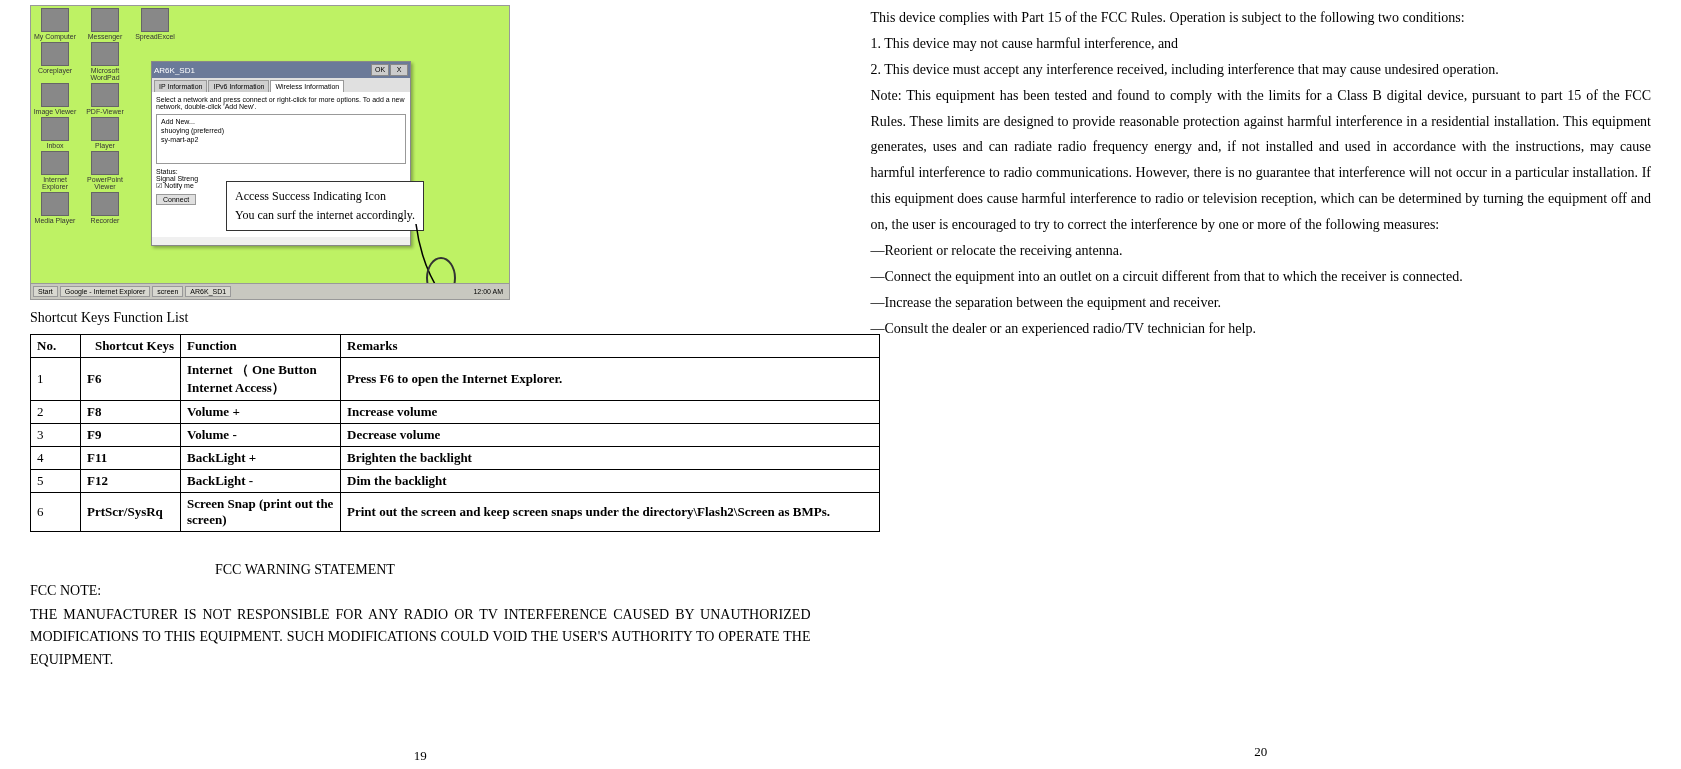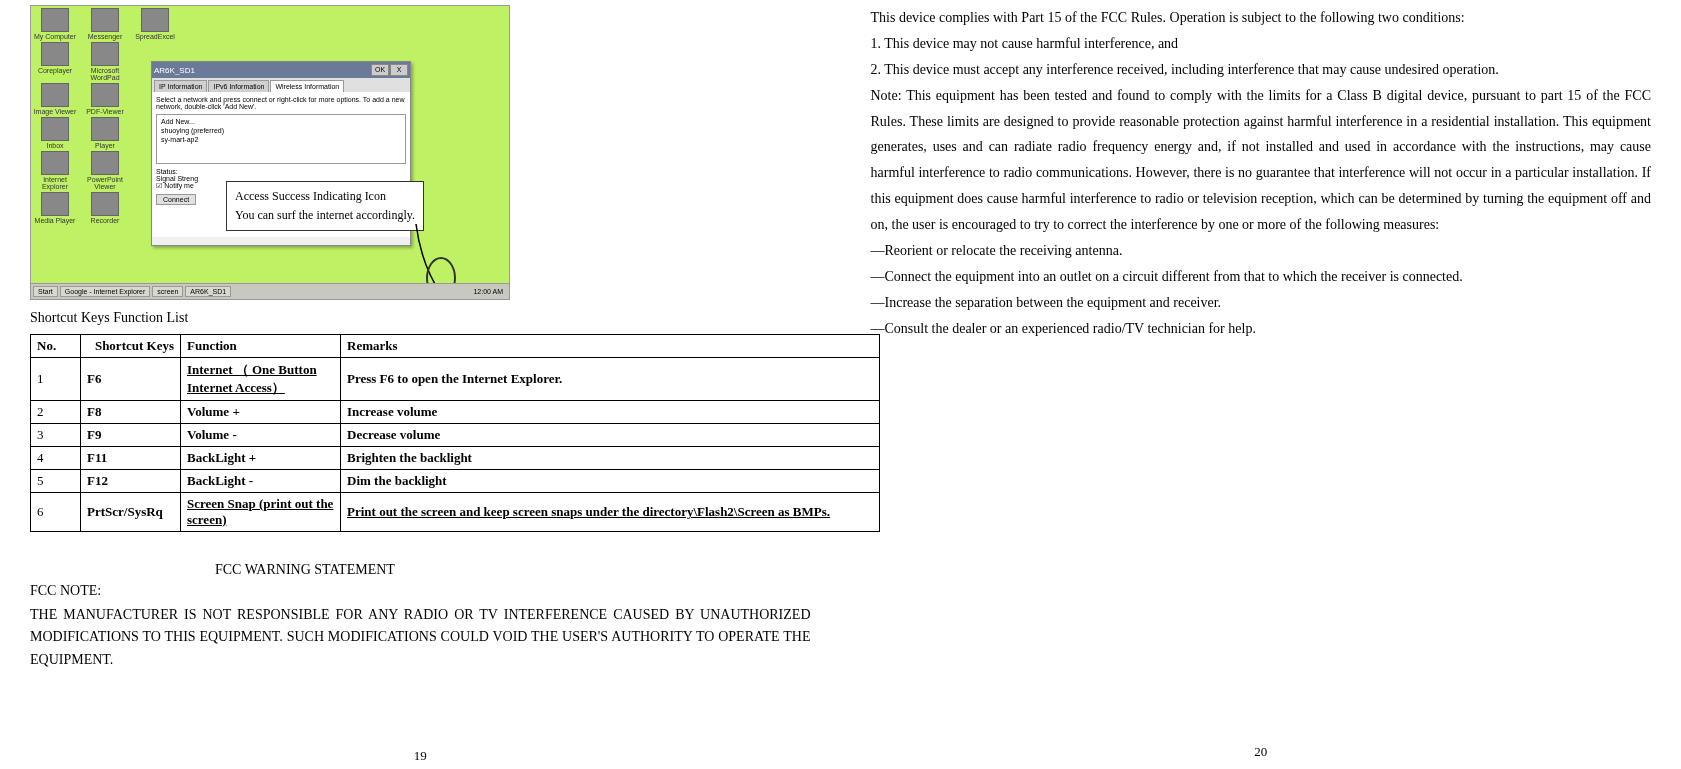--- a/index.html
+++ b/index.html
@@ -225,21 +225,21 @@
       vertical-align: middle;
       font-size: 13px;
     }
     table.shortcut-table th {
       font-weight: bold;
     }
     .col-no { width: 50px; text-align: center; }
     .col-keys { width: 100px; text-align: center; font-weight: bold; }
     .col-func { width: 160px; font-weight: bold; }
     .col-remarks { font-weight: bold; }
-    .func-justify { text-align: justify; text-justify: inter-word; text-decoration: underline; }
+    .func-justify { text-align: justify; text-justify: inter-word; }
     .fcc-title {
       text-align: left;
       margin: 30px 0 5px 185px;
       font-size: 14px;
     }
     .fcc-note {
       font-size: 14px;
       margin-bottom: 5px;
     }
     .fcc-body {

